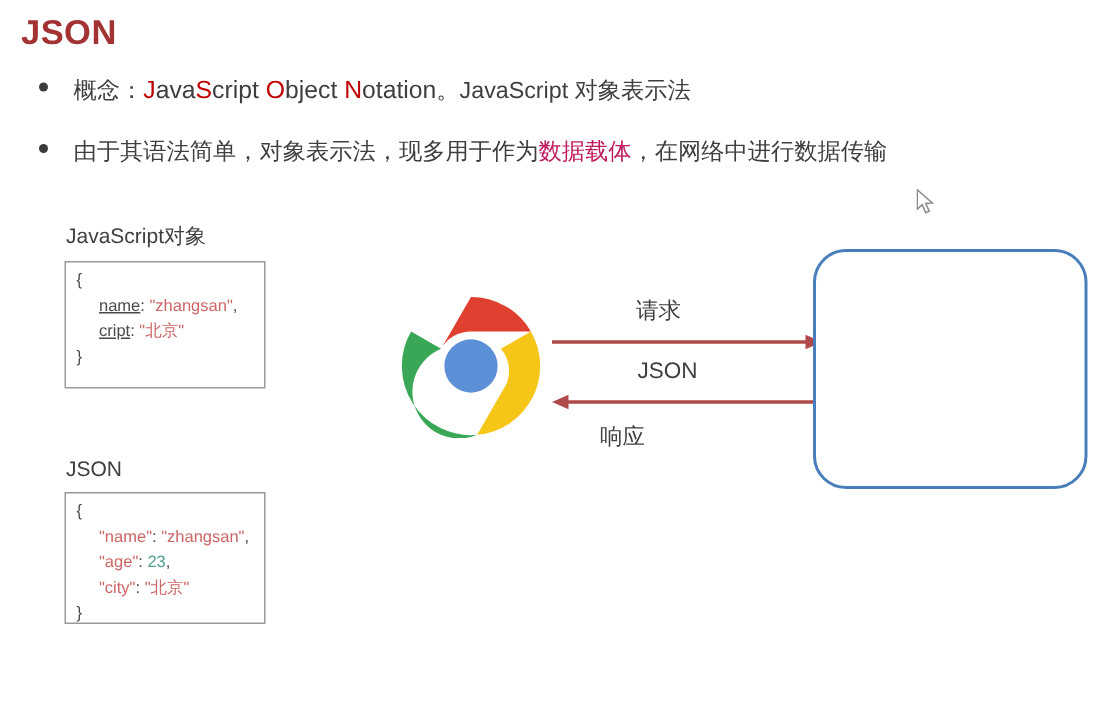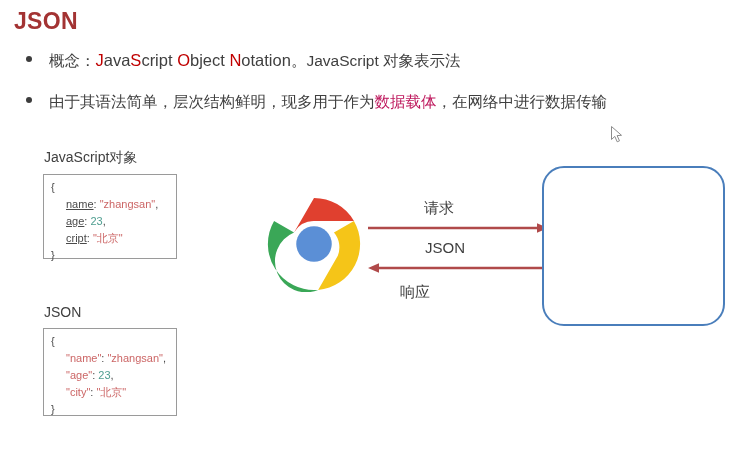--- a/index.html
+++ b/index.html
@@ -144,28 +144,27 @@
 
 <div id="slide-title">JSON</div>
 
 <div class="bullet-row" id="bullet-1">
   <span class="bullet-dot"></span>
   <span class="bullet-text"><span>概念：</span><span class="latin hl-red">J</span><span class="latin">ava</span><span class="latin hl-red">S</span><span class="latin">cript </span><span class="latin hl-red">O</span><span class="latin">bject </span><span class="latin hl-red">N</span><span class="latin">otation</span><span>。JavaScript 对象表示法</span></span>
 </div>
 
 <div class="bullet-row" id="bullet-2">
   <span class="bullet-dot"></span>
-  <span class="bullet-text"><span>由于其语法简单，层次结构鲜明，现多用于作为</span><span class="hl-red-strong">数据载体</span><span>，在网络中进行数据传输</span></span>
+  <span class="bullet-text"><span>由于其语法简单，对象表示法，现多用于作为</span><span class="hl-red-strong">数据载体</span><span>，在网络中进行数据传输</span></span>
 </div>
 
 <div class="code-heading" id="heading-js-object">JavaScript对象</div>
 <div class="code-box" id="code-box-js-object">
   <div class="code-line">{</div>
   <div class="code-line code-indent"><span class="tok-key">name</span><span class="tok-punct">: </span><span class="tok-str">"zhangsan"</span><span class="tok-punct">,</span></div>
-  <div class="code-line code-indent"><span class="tok-key">age</span><span class="tok-punct">: </span><span class="tok-num">23</span><span class="tok-punct">,</span></div>
   <div class="code-line code-indent"><span class="tok-key">cript</span><span class="tok-punct">: </span><span class="tok-str">"北京"</span></div>
   <div class="code-line">}</div>
 </div>
 
 <div class="code-heading" id="heading-json">JSON</div>
 <div class="code-box" id="code-box-json">
   <div class="code-line">{</div>
   <div class="code-line code-indent"><span class="tok-key-str">"name"</span><span class="tok-punct">: </span><span class="tok-str">"zhangsan"</span><span class="tok-punct">,</span></div>
   <div class="code-line code-indent"><span class="tok-key-str">"age"</span><span class="tok-punct">: </span><span class="tok-num">23</span><span class="tok-punct">,</span></div>
   <div class="code-line code-indent"><span class="tok-key-str">"city"</span><span class="tok-punct">: </span><span class="tok-str">"北京"</span></div>

